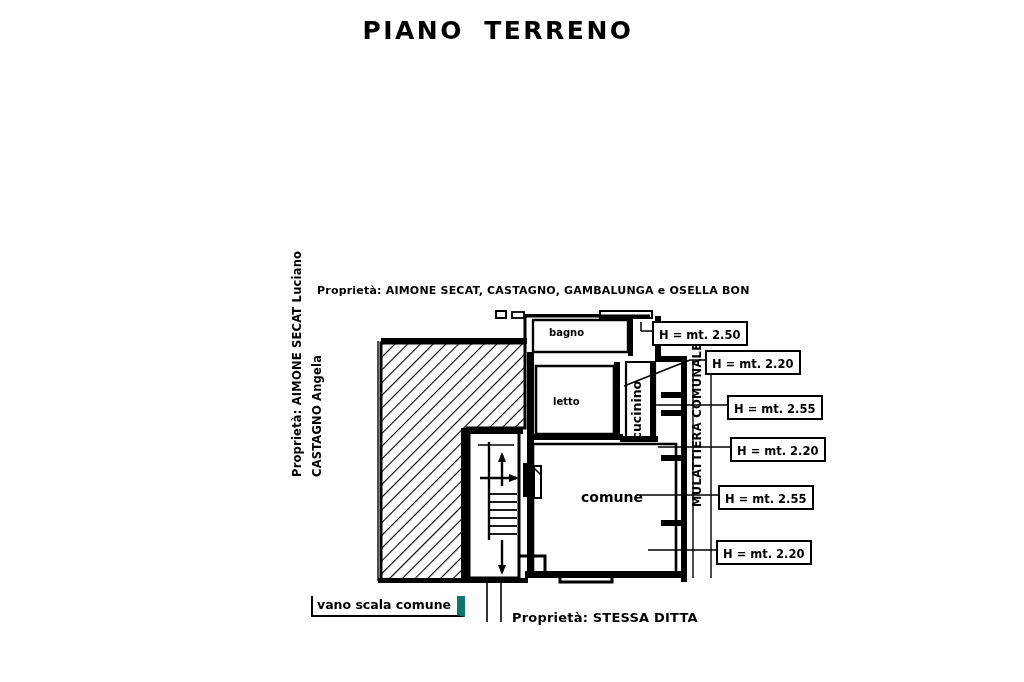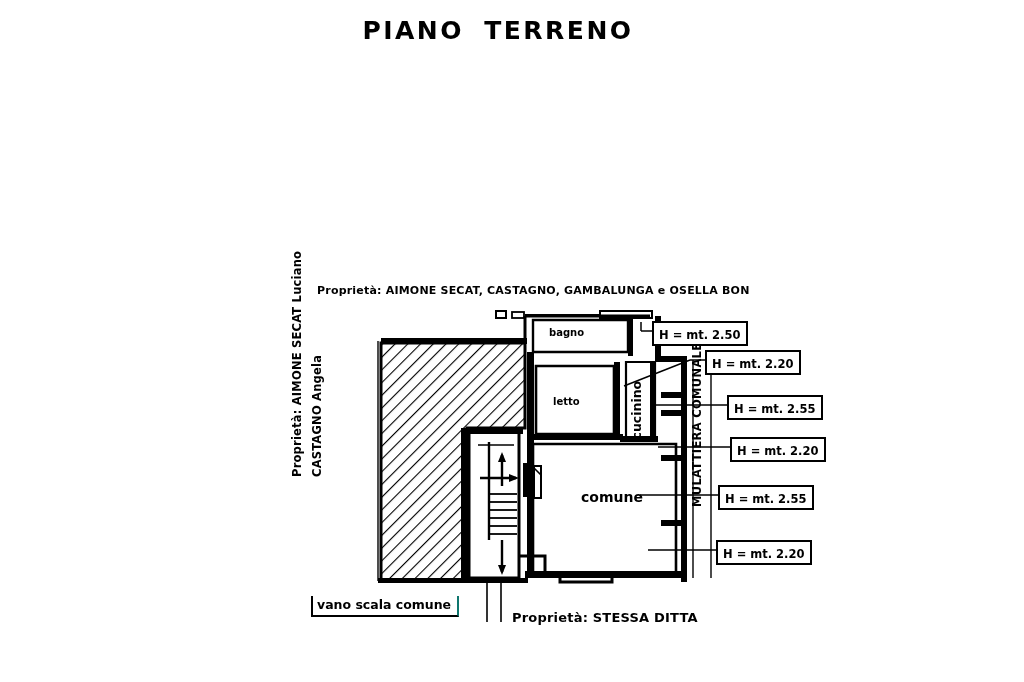--- a/index.html
+++ b/index.html
@@ -136,21 +136,21 @@
     line-height: 1.25;
   }
 
   
   #stair-caption {
     position: absolute;
     left: 311px;
     top: 596px;
     border: 2px solid #000;
     border-top: none;
-    border-right: 2px solid #0f766e;
+    border-right: 8px solid #0f766e;
     background: #fff;
     padding: 1px 6px 3px 4px;
     font-family: "DejaVu Sans", sans-serif;
     font-weight: bold;
     font-size: 12.5px;
     color: #000;
     white-space: nowrap;
   }
 </style>
 </head>

